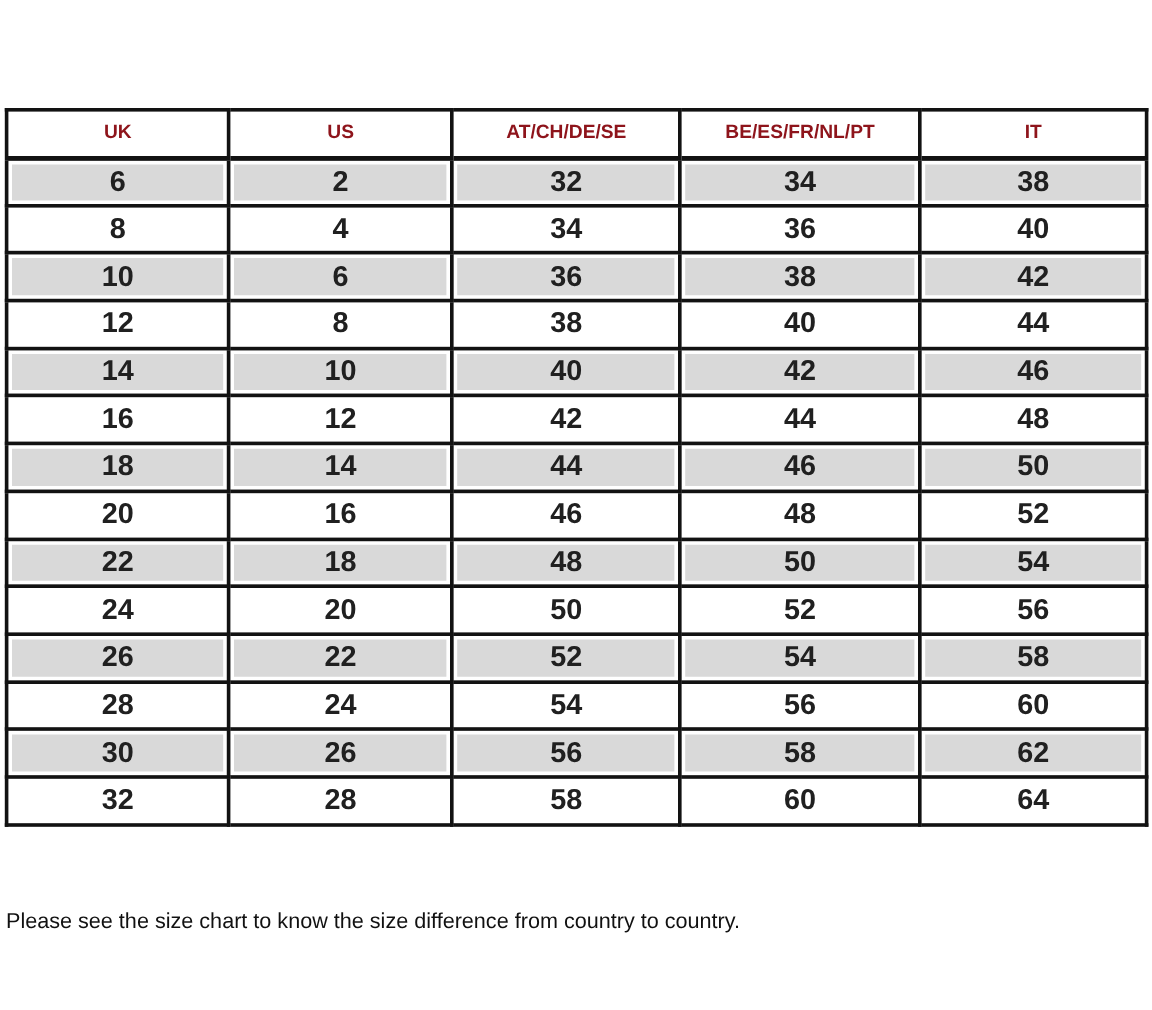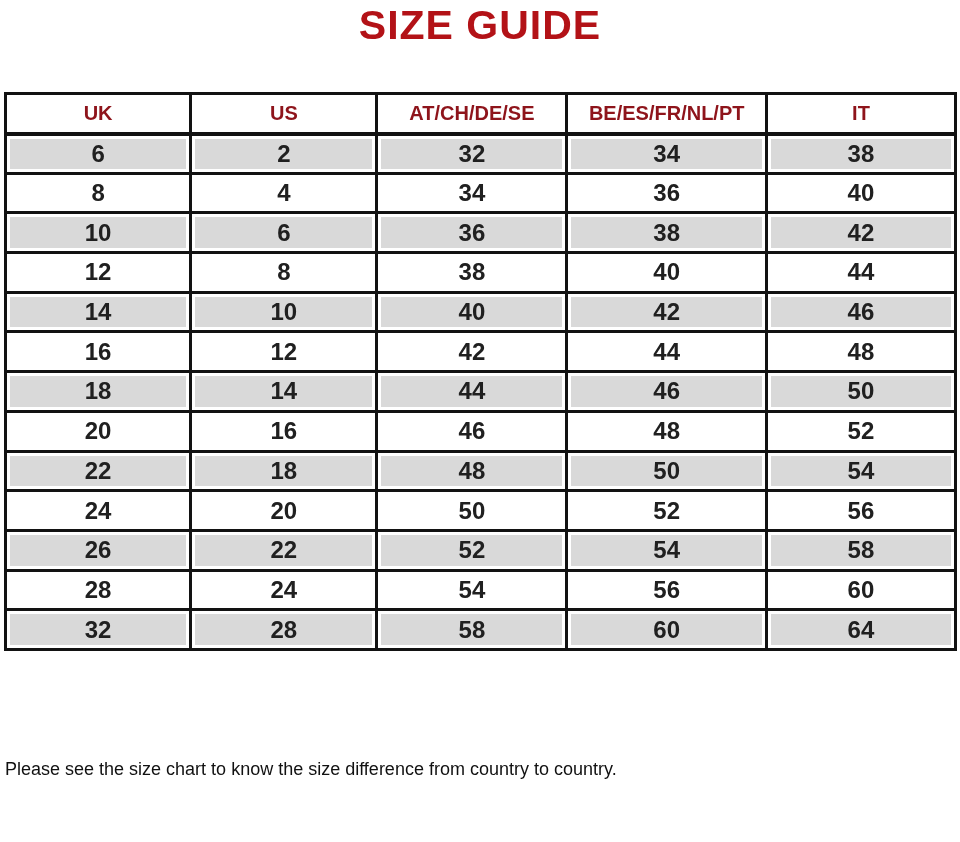--- a/index.html
+++ b/index.html
@@ -40,21 +40,21 @@
   table.size-table col.c5 { width: 19.9%; }
   table.size-table th,
   table.size-table td {
     border: 3px solid #121212;
     text-align: center;
     vertical-align: middle;
   }
   table.size-table th {
     height: 40px;
     border-bottom-width: 4px;
-    font-size: 20px;
+    font-size: 16px;
     font-weight: bold;
     color: #8e141b;
     background: #ffffff;
     letter-spacing: 0px;
   }
   table.size-table td {
     height: 39.7px;
     font-size: 24px;
     font-weight: bold;
     color: #202020;
@@ -74,21 +74,20 @@
     line-height: 1.75;
   }
   .notes .note-1 { margin-bottom: 6px; }
   .notes b { font-weight: bold; }
 </style>
 </head>
 <body>
 
 <div class="page">
 
-  <div class="title">SIZE GUIDE</div>
 
   <table class="size-table">
     <colgroup>
       <col class="c1">
         <col class="c2">
         <col class="c3">
         <col class="c4">
         <col class="c5">
     </colgroup>
     <thead>
@@ -179,20 +178,27 @@
           <td>58</td>
         </tr>
         <tr>
           <td>28</td>
           <td>24</td>
           <td>54</td>
           <td>56</td>
           <td>60</td>
         </tr>
         <tr>
+          <td>30</td>
+          <td>26</td>
+          <td>56</td>
+          <td>58</td>
+          <td>62</td>
+        </tr>
+        <tr>
           <td>32</td>
           <td>28</td>
           <td>58</td>
           <td>60</td>
           <td>64</td>
         </tr>
       </tbody>
   </table>
 
   <div class="notes">

